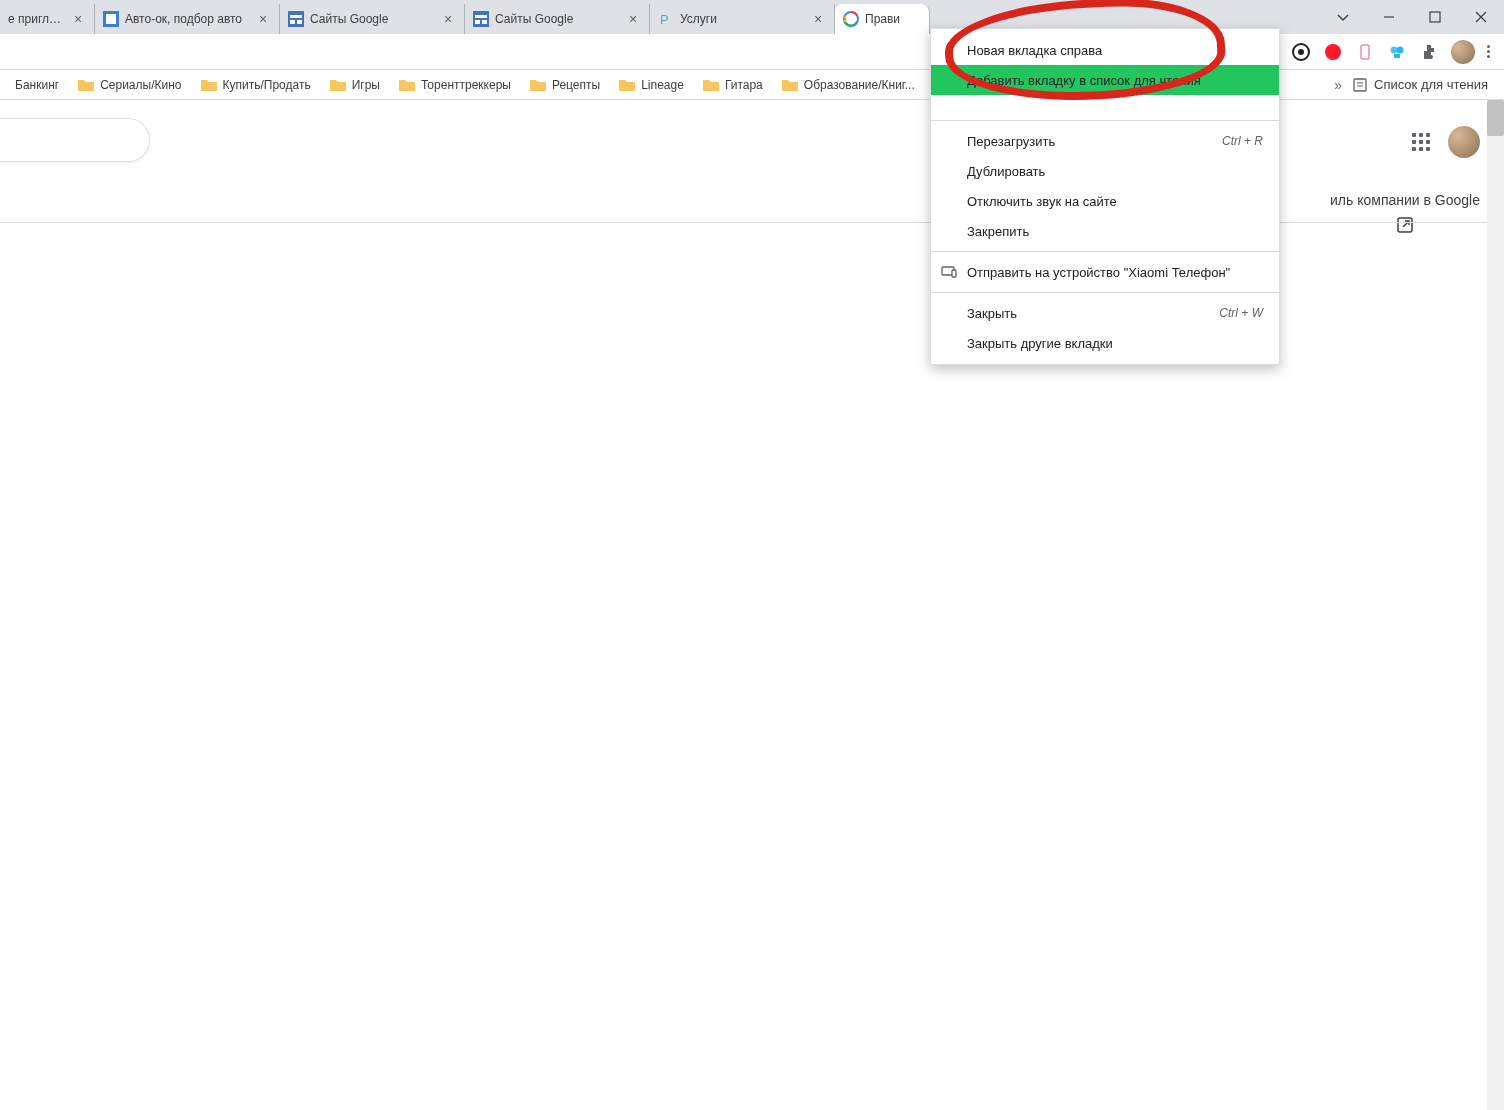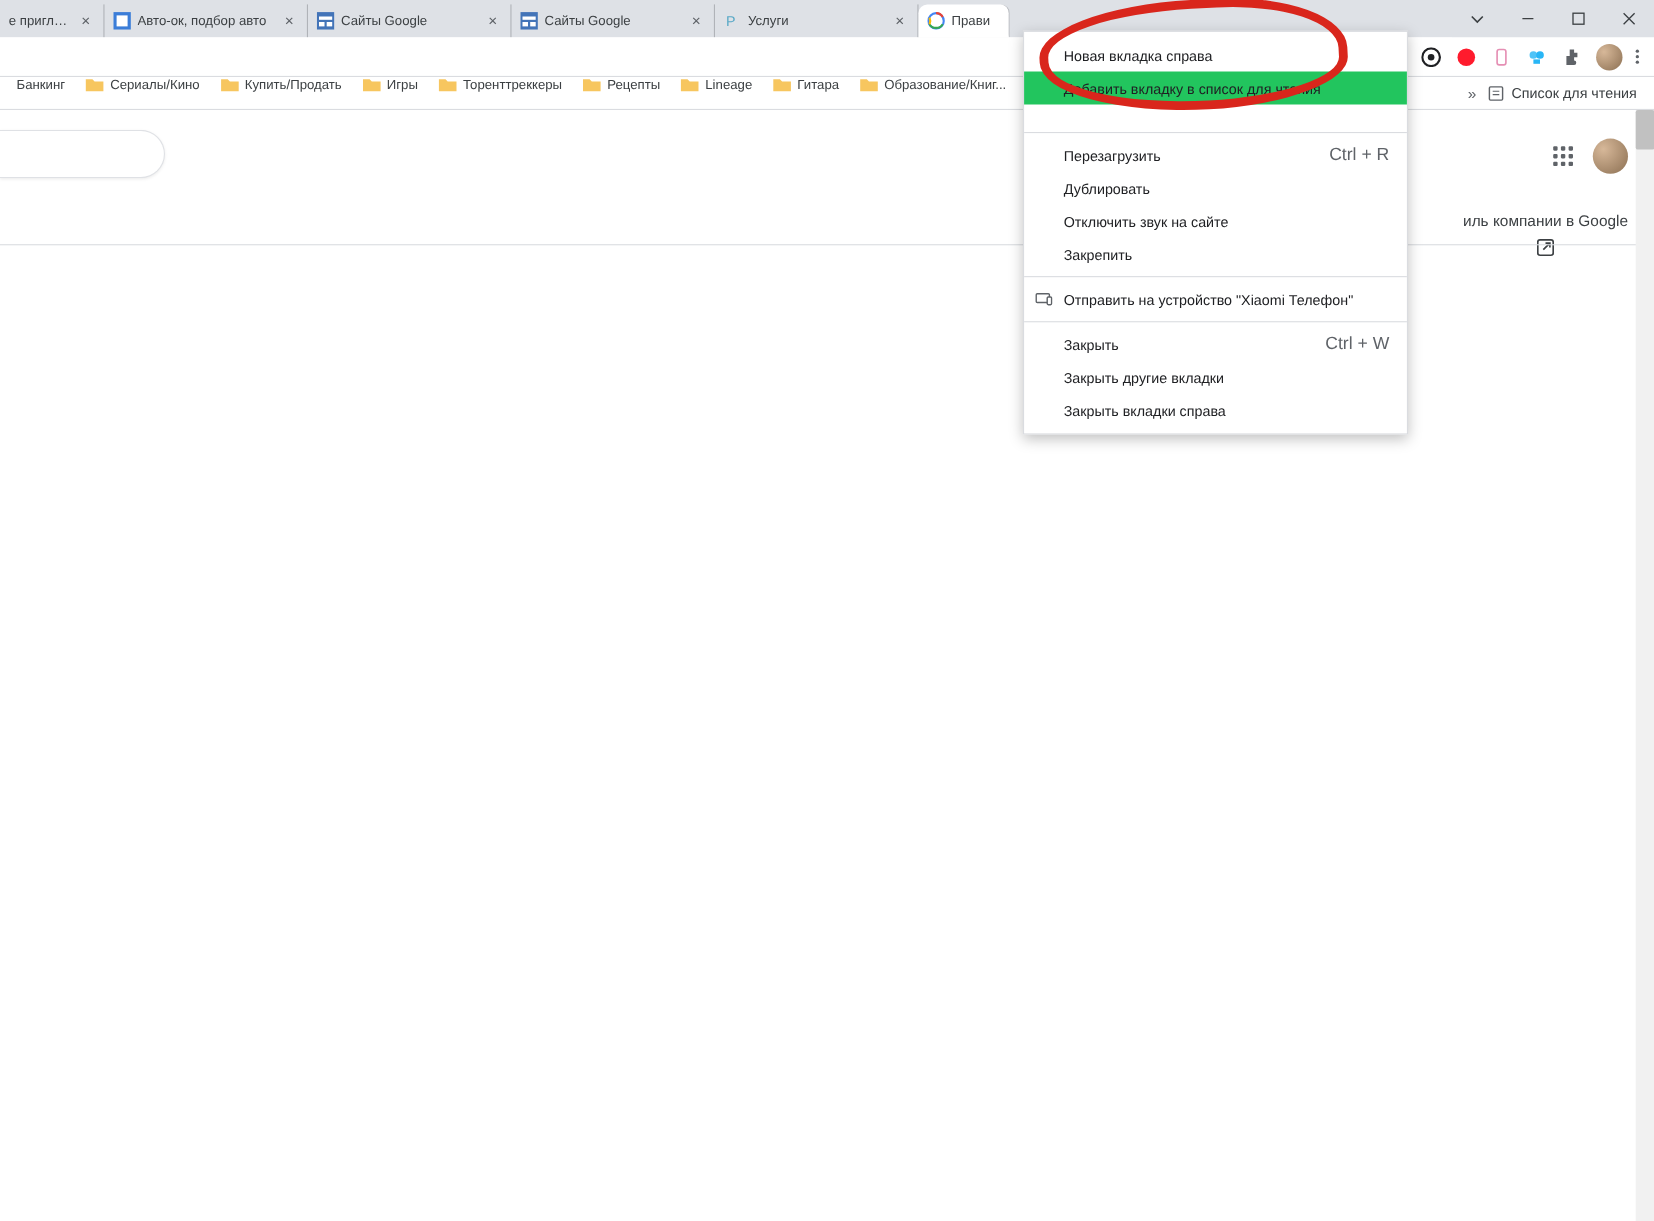--- a/index.html
+++ b/index.html
@@ -25,21 +25,21 @@
   
   .toolbar { height: 36px; background:#fff; border-bottom:1px solid #dadce0; display:flex; align-items:center; padding:0 6px; position:relative; }
   .toolbar-right { margin-left:auto; display:flex; align-items:center; gap:12px; padding-right:8px; }
   .ext-icon { width:20px; height:20px; display:flex; align-items:center; justify-content:center; border-radius:50%; }
   .avatar-small { width:24px; height:24px; border-radius:50%; background: radial-gradient(circle at 30% 30%, #d7b899, #8b6f52); }
   .menu-dots { display:flex; flex-direction:column; gap:2px; }
   .menu-dots span { width:3px; height:3px; background:#5f6368; border-radius:50%; }
 
   
   .bookmarks { height: 30px; background:#fff; border-bottom:1px solid #dadce0; display:flex; align-items:center; padding:0 6px; font-size:12px; color:#3c4043; }
-  .bookmark { display:flex; padding:0 9px; height:100%; white-space:nowrap; }
+  .bookmark { display:flex; align-items:center; padding:0 9px; height:100%; white-space:nowrap; }
   .bookmark .folder-icon { width:18px; height:14px; margin-right:5px; }
   .bookmarks-right { margin-left:auto; display:flex; align-items:center; gap:10px; padding-right:10px; }
   .reading-list { display:flex; align-items:center; gap:6px; font-size:13px; color:#3c4043; }
 
   
   .content { position:absolute; left:0; right:0; top:100px; bottom:0; background:#fff; }
   .content-top-row { position:absolute; right:24px; top:26px; display:flex; align-items:center; gap:18px; }
   .apps-grid { width:18px; height:18px; display:grid; grid-template-columns:repeat(3,4px); grid-template-rows:repeat(3,4px); gap:3px; }
   .apps-grid span { background:#5f6368; border-radius:1px; }
   .avatar-big { width:32px; height:32px; border-radius:50%; background: radial-gradient(circle at 30% 30%, #d7b899, #8b6f52); }
@@ -52,21 +52,21 @@
   .vscroll:before { content:""; position:absolute; top:0; left:0; right:0; height:36px; background:#c1c1c1; border-radius:2px; }
 
   
   .context-menu {
     position:absolute; left:930px; top:28px; width:350px; background:#fff;
     border:1px solid #dadce0; box-shadow:0 4px 12px rgba(0,0,0,0.25);
     font-size:13px; color:#202124; padding:6px 0; z-index:100;
   }
   .menu-item { display:flex; align-items:center; height:30px; padding:0 16px 0 36px; position:relative; }
   .menu-item.hover { background:#22c55e; }
-  .menu-item .shortcut { margin-left:auto; color:#5f6368; font-size:16px; }
+  .menu-item .shortcut { margin-left:auto; color:#5f6368; font-size:12px;font-style:italic; }
   .menu-item .item-icon { position:absolute; left:10px; width:16px; height:16px; display:flex; align-items:center; justify-content:center; color:#5f6368; }
   .menu-sep { height:1px; background:#dadce0; margin:5px 0; }
 
   
   .annotation {
     position:absolute; left:945px; top:0px; width:280px; height:100px;
     border:8px solid #d9261c; border-radius:60% 50% 55% 65% / 55% 60% 50% 60%;
     z-index:200; pointer-events:none; transform:rotate(-3deg);
   }
 
@@ -116,21 +116,21 @@
   </div>
   <div class="tab" style="width:185px">
     <span class="tab-icon">
       <svg viewBox="0 0 16 16">
           <text x="2" y="13" font-size="13" fill="#5aa9c7" font-family="Arial">P</text>
         </svg>
     </span>
     <span class="tab-title">Услуги</span>
     <span class="tab-close">×</span>
   </div>
-  <div class="tab active" style="width:83px">
+  <div class="tab active" style="width:95px">
     <span class="tab-icon">
       <svg viewBox="0 0 16 16">
           <circle cx="8" cy="8" r="7" fill="none" stroke="#4285F4" stroke-width="2"></circle>
           <path d="M8 1a7 7 0 0 1 6 3.5" stroke="#EA4335" stroke-width="2" fill="none"></path>
           <path d="M14 11a7 7 0 0 1-12 0" stroke="#34A853" stroke-width="2" fill="none"></path>
           <path d="M2 5a7 7 0 0 1 0 6" stroke="#FBBC05" stroke-width="2" fill="none"></path>
         </svg>
     </span>
     <span class="tab-title">Прави</span>
   </div>
@@ -330,18 +330,15 @@
     <span>Отправить на устройство "Xiaomi Телефон"</span>
   </div>
   <div class="menu-sep"></div>
   <div class="menu-item">
     <span>Закрыть</span>
     <span class="shortcut">Ctrl + W</span>
   </div>
   <div class="menu-item">
     <span>Закрыть другие вкладки</span>
   </div>
-  <div class="menu-item">
-    <span>Закрыть вкладки справа</span>
-  </div>
 </div>
 
 <div class="annotation"></div>
 
 </body></html>

